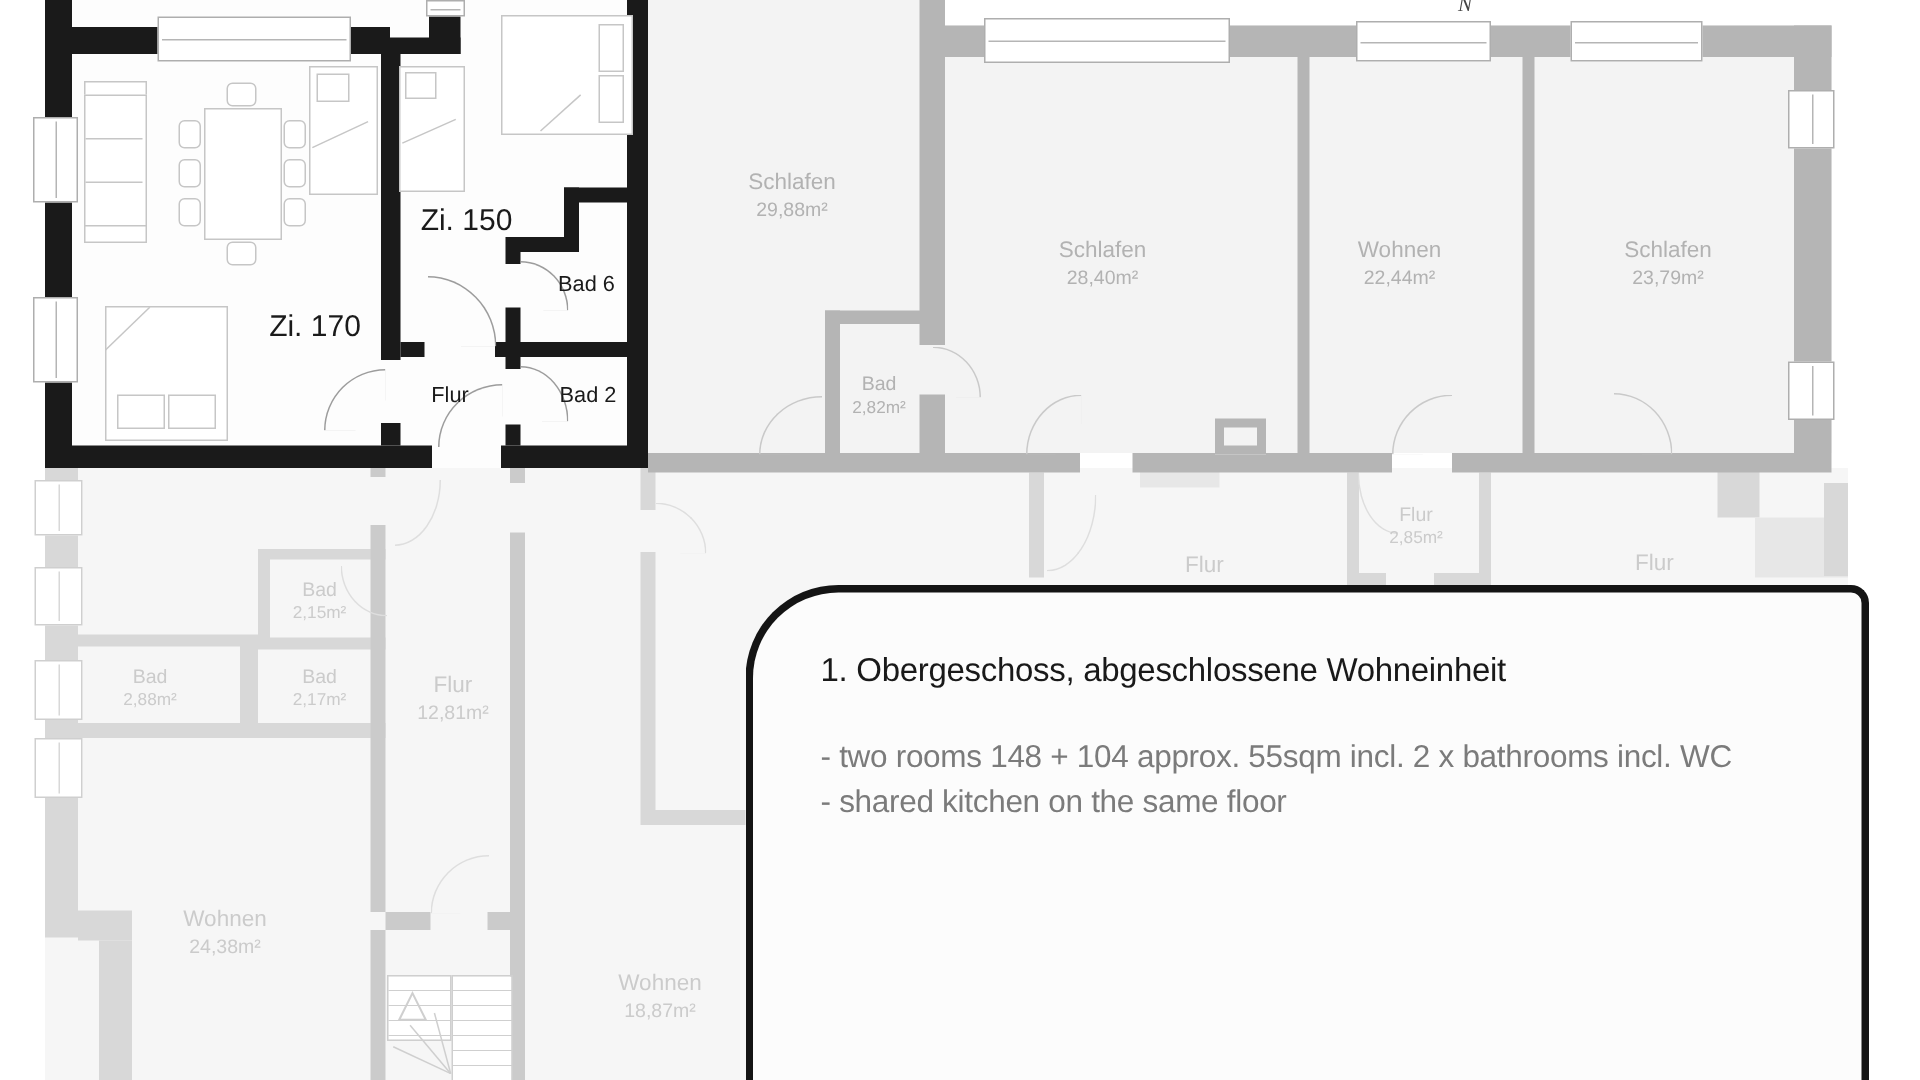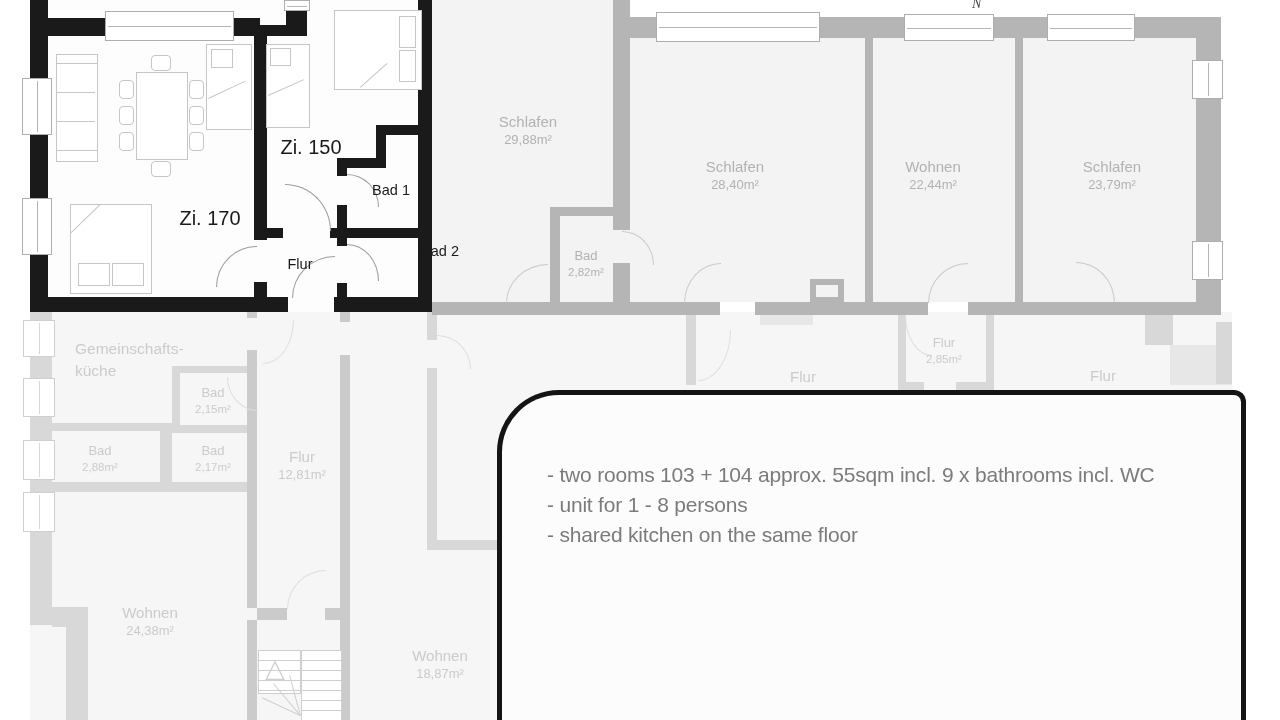--- a/index.html
+++ b/index.html
@@ -245,23 +245,23 @@
 
   <div class="fur" style="left:334px;top:10px;width:86px;height:78px;"></div>
   <div class="fur" style="left:399px;top:16px;width:15px;height:30px;"></div>
   <div class="fur" style="left:399px;top:50px;width:15px;height:30px;"></div>
   <div class="fold" style="left:360px;top:87px;width:36px;transform:rotate(-42deg);"></div>
 
   <div class="north" style="left:972px;top:-4px;">N</div>
 
   <div class="lbl unit-big" style="left:210px;top:207px;">Zi. 170</div>
   <div class="lbl unit-big" style="left:311px;top:136px;">Zi. 150</div>
-  <div class="lbl unit-sm" style="left:391px;top:182px;">Bad 1</div>
+  <div class="lbl unit-sm" style="left:391px;top:182px;">Bad 6</div>
   <div class="lbl unit-sm" style="left:300px;top:256px;">Flur</div>
-  <div class="lbl unit-sm" style="left:392px;top:243px;margin-left:48px;">Bad 2</div>
+  <div class="lbl unit-sm" style="left:392px;top:256px;">Bad 2</div>
 
   <div class="lbl" style="left:528px;top:113px;">
     <div>Schlafen</div>
     <div class="a">29,88m²</div>
   </div>
   <div class="lbl" style="left:735px;top:158px;">
     <div>Schlafen</div>
     <div class="a">28,40m²</div>
   </div>
   <div class="lbl" style="left:933px;top:158px;">
@@ -270,24 +270,20 @@
   </div>
   <div class="lbl" style="left:1112px;top:158px;">
     <div>Schlafen</div>
     <div class="a">23,79m²</div>
   </div>
   <div class="lbl tiny" style="left:586px;top:248px;">
     <div>Bad</div>
     <div class="a">2,82m²</div>
   </div>
 
-  <div class="lbl lo left" style="left:75px;top:338px;font-size:15.5px;line-height:22px;">
-    <div>Gemeinschafts-</div>
-    <div>küche</div>
-  </div>
   <div class="lbl lo tiny" style="left:213px;top:385px;">
     <div>Bad</div>
     <div class="a">2,15m²</div>
   </div>
   <div class="lbl lo tiny" style="left:100px;top:443px;">
     <div>Bad</div>
     <div class="a">2,88m²</div>
   </div>
   <div class="lbl lo tiny" style="left:213px;top:443px;">
     <div>Bad</div>
@@ -307,21 +303,21 @@
     <div>Wohnen</div>
     <div class="a">24,38m²</div>
   </div>
   <div class="lbl lo" style="left:440px;top:647px;">
     <div>Wohnen</div>
     <div class="a">18,87m²</div>
   </div>
 
   <div id="callout">
     <div class="de">
+      <p>1. Obergeschoss, abgeschlossene Wohneinheit</p>
     </div>
     <div class="en">
-      <p>- two rooms 103 + 104 approx. 55sqm incl. 9 x bathrooms incl. WC</p>
-      <p>- unit for 1 - 8 persons</p>
+      <p>- two rooms 148 + 104 approx. 55sqm incl. 2 x bathrooms incl. WC</p>
       <p>- shared kitchen on the same floor</p>
     </div>
   </div>
 
 </div>
 
 </body></html>

